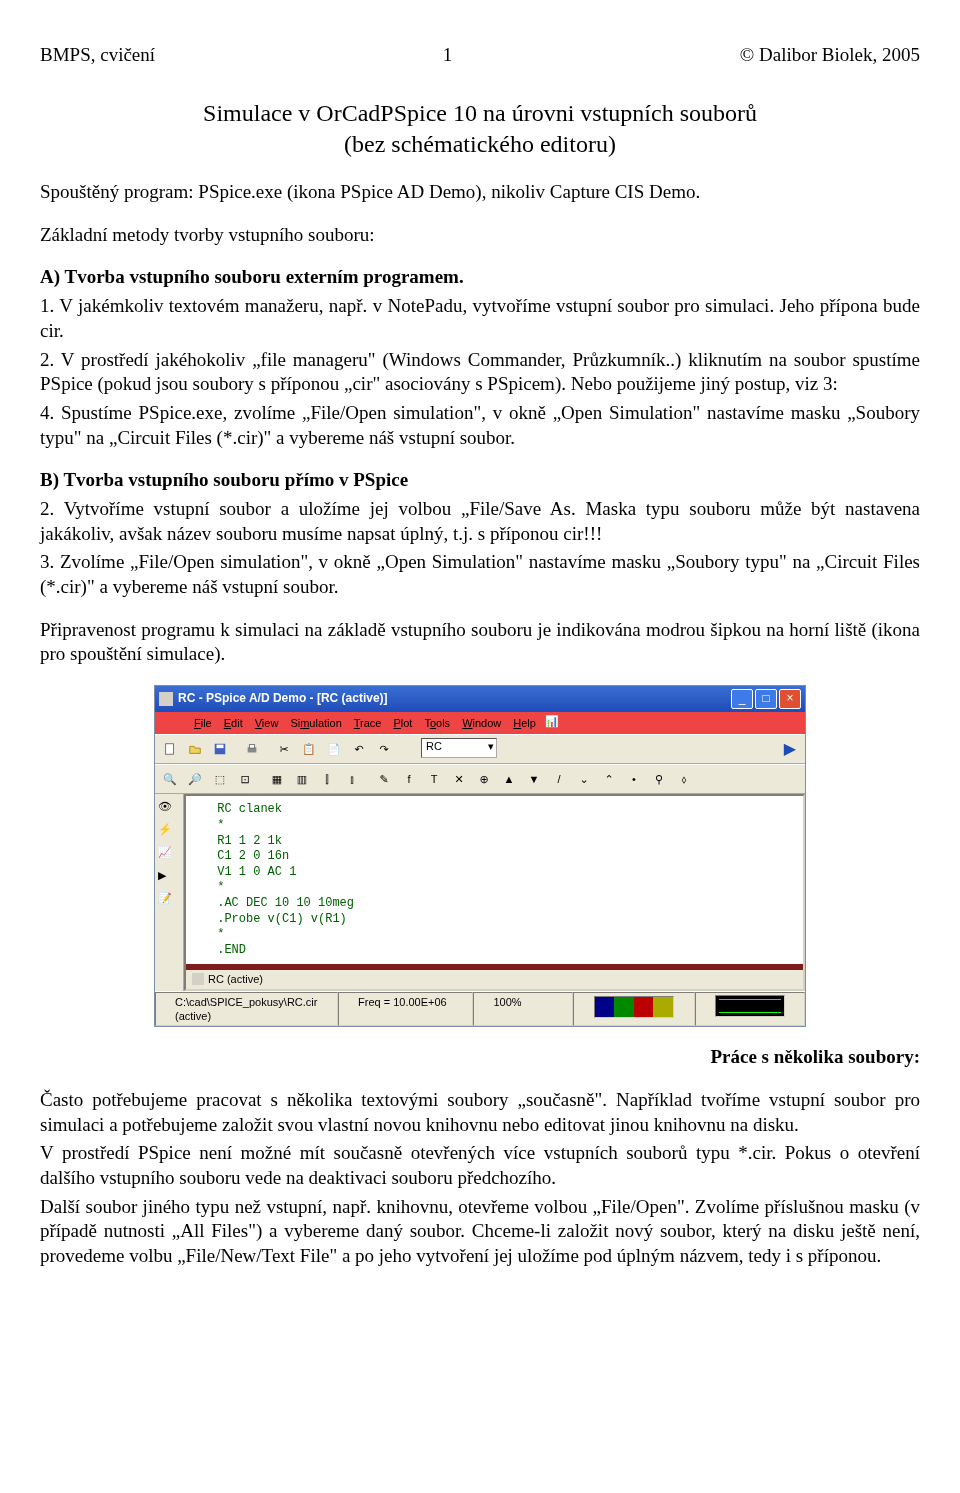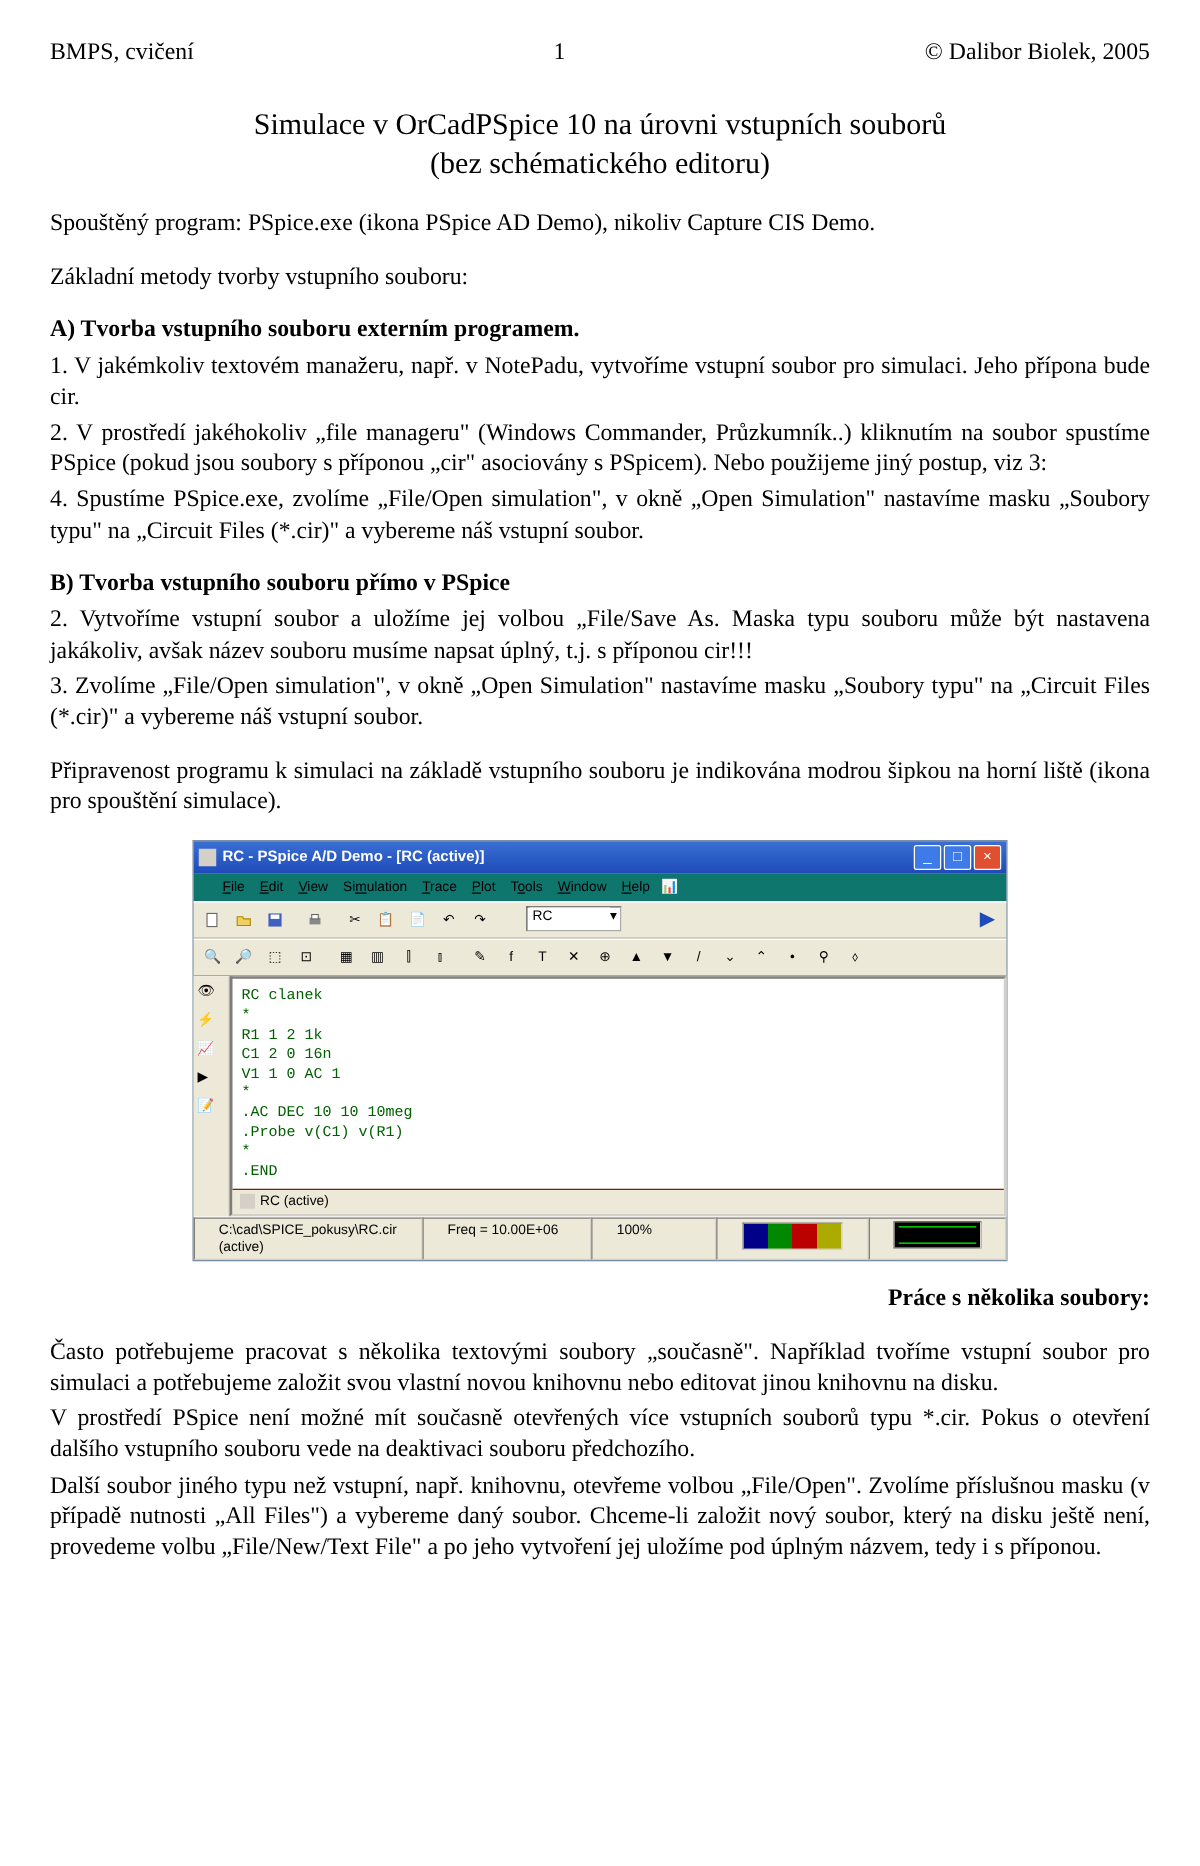--- a/index.html
+++ b/index.html
@@ -1,43 +1,43 @@
 <!DOCTYPE html>
 <html><head>
 <meta charset="utf-8">
 <style>
   body{margin:0;background:#fff;font-family:"Times New Roman",serif;color:#000;font-size:19px;line-height:1.3}
-  .page{width:880px;margin:0 auto;padding:30px 40px}
+  .page{width:880px;margin:13px auto;padding:30px 40px}
   .hdr{display:flex;justify-content:space-between;font-size:19px;margin-bottom:30px}
   .title{text-align:center;font-size:24px;margin:0 0 20px}
   p{margin:0 0 4px;text-align:justify}
   .mt{margin-top:18px}
   .b{font-weight:bold}
   .win{width:650px;margin:18px auto;border:1px solid #7a8fa8;font-family:Tahoma,sans-serif;font-size:11px;background:#ece9d8}
   .tbar{background:linear-gradient(#3a6fd5,#1e4bb8);color:#fff;display:flex;align-items:center;padding:3px 4px}
   .tbar .ico{width:14px;height:14px;background:#d4d0c8;margin-right:5px}
   .tbar .ttl{flex:1;font-weight:bold;font-size:12px}
   .wbtns{display:flex;gap:2px}
   .wbtn{width:20px;height:18px;background:#3e7ae8;border:1px solid #fff;border-radius:2px;color:#fff;text-align:center;line-height:16px;font-size:12px}
   .wbtn.cl{background:#e05030}
-  .menu{display:flex;background:#0f766e;padding:2px 4px;gap:2px;align-items:center}
+  .menu{display:flex;background:#ef4444;padding:2px 20px;gap:2px;}
   .menu span{padding:2px 5px}
   .menu u{text-decoration:underline}
   .tb1{display:flex;background:#ece9d8;padding:3px 4px;gap:3px;border-top:1px solid #fff;border-bottom:1px solid #aaa}
   .btn{width:20px;height:20px;background:#ece9d8;border:1px solid #ece9d8;display:flex;align-items:center;justify-content:center}
   .btn svg{width:14px;height:14px}
   .sep{width:4px}
   .combo{display:flex;align-items:flex-start;background:#fff;border:1px inset #aaa;height:18px;padding:0 2px;font-size:11px}
   .combo input{border:none;outline:none;font-size:11px;font-family:inherit;width:60px}
   .main{display:flex;background:#fff}
   .side{width:24px;background:#ece9d8;border-right:1px solid #aaa;display:flex;flex-direction:column;gap:3px;padding:4px 2px}
   .sb{width:18px;height:18px;background:#ece9d8;border:1px solid #ece9d8}
   .editor{flex:1;background:#fff;border:2px inset #d4d0c8}
-  .code{font-family:"Courier New",monospace;font-size:12px;color:#006000;padding:6px 0;white-space:pre}
-  .tab{background:#ece9d8;border-top:1px solid #7f1d1d;padding:2px 6px;display:flex;align-items:center;gap:4px;font-size:11px}
+  .code{font-family:"Courier New",monospace;font-size:12px;color:#006000;padding:6px 24px;white-space:pre}
+  .tab{background:#ece9d8;border-top:6px solid #7f1d1d;padding:2px 6px;display:flex;align-items:center;gap:4px;font-size:11px}
   .tab .tico{width:12px;height:12px;background:#d4d0c8}
   .status{display:flex;background:#ece9d8;border-top:1px solid #fff;font-size:11px}
   .status div{border:1px inset #d4d0c8;padding:2px 19px}
   .status .s1{flex:1.2}
   .status .s2{flex:.8}
   .status .s3{flex:.5}
   .chart{width:40px;height:16px;background:linear-gradient(90deg,#008 0%,#008 25%,#080 25%,#080 50%,#b00 50%,#b00 75%,#aa0 75%);margin:1px}
   .wave{width:30px;height:16px;background:#000;position:relative}
   .wave::after{content:"";position:absolute;inset:3px;border-top:1px solid #0f0;border-bottom:1px solid #0f0}
   .runarrow{color:#1e4bb8;font-size:16px}

